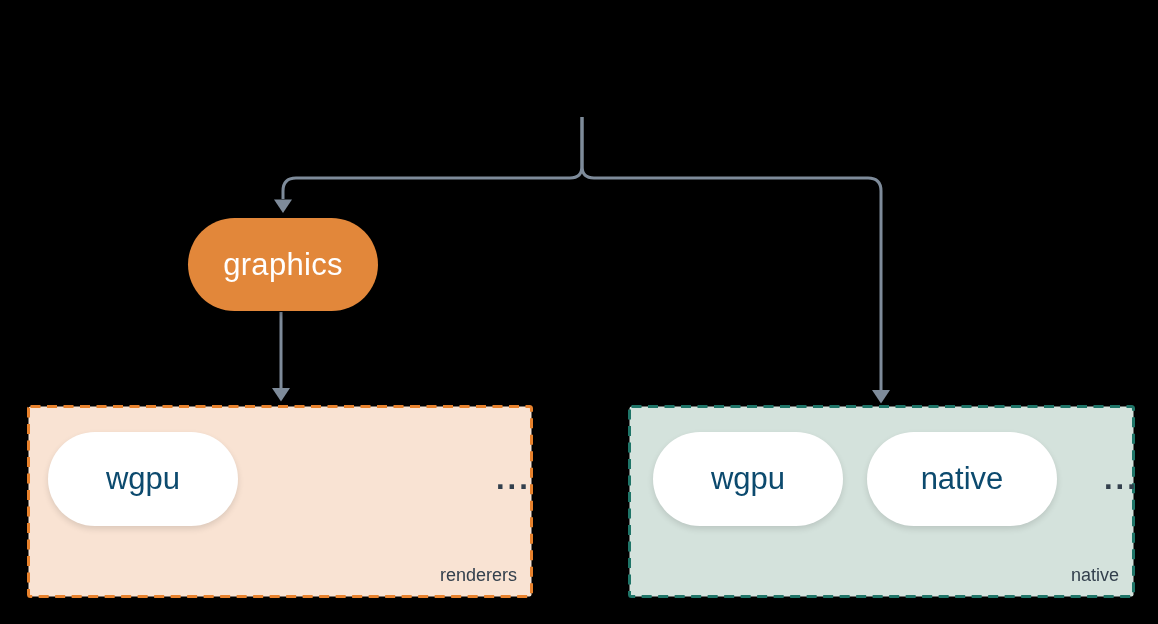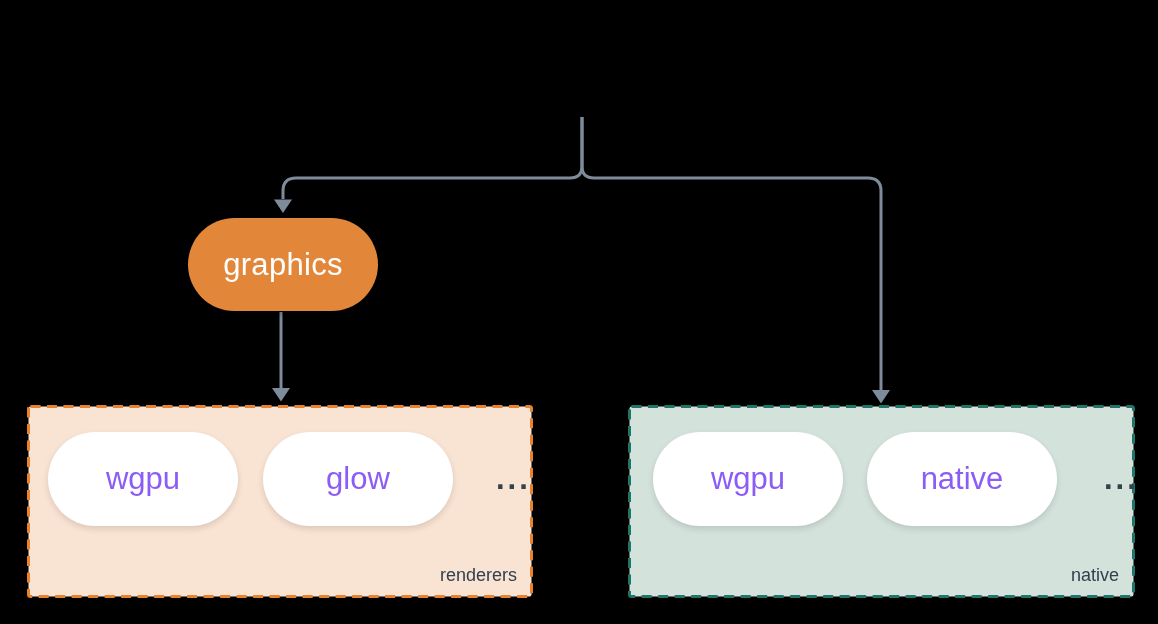--- a/index.html
+++ b/index.html
@@ -59,21 +59,21 @@
   .pill {
     position: absolute;
     top: 27px;
     width: 190px;
     height: 94px;
     border-radius: 47px;
     background: #ffffff;
     display: flex;
     align-items: center;
     justify-content: center;
-    color: #8b5cf6;
+    color: #0c4a6e;
     font-size: 31px;
     font-weight: 500;
     box-shadow: 0 3px 6px rgba(0,0,0,0.12);
   }
   .group.renderers .pill-a { left: 21px; }
   .group.renderers .pill-b { left: 236px; }
   .group.shells    .pill-a { left: 25px; }
   .group.shells    .pill-b { left: 239px; }
   .dots {
     position: absolute;
@@ -119,23 +119,20 @@
 
 
   <div class="node graphics">
     <span>graphics</span>
   </div>
 
   <div class="group renderers">
     <div class="pill pill-a">
       <span>wgpu</span>
     </div>
-    <div class="pill pill-b">
-      <span>glow</span>
-    </div>
     <div class="dots">...</div>
     <div class="group-label">renderers</div>
   </div>
 
   <div class="group shells">
     <div class="pill pill-a">
       <span>wgpu</span>
     </div>
     <div class="pill pill-b">
       <span>native</span>

